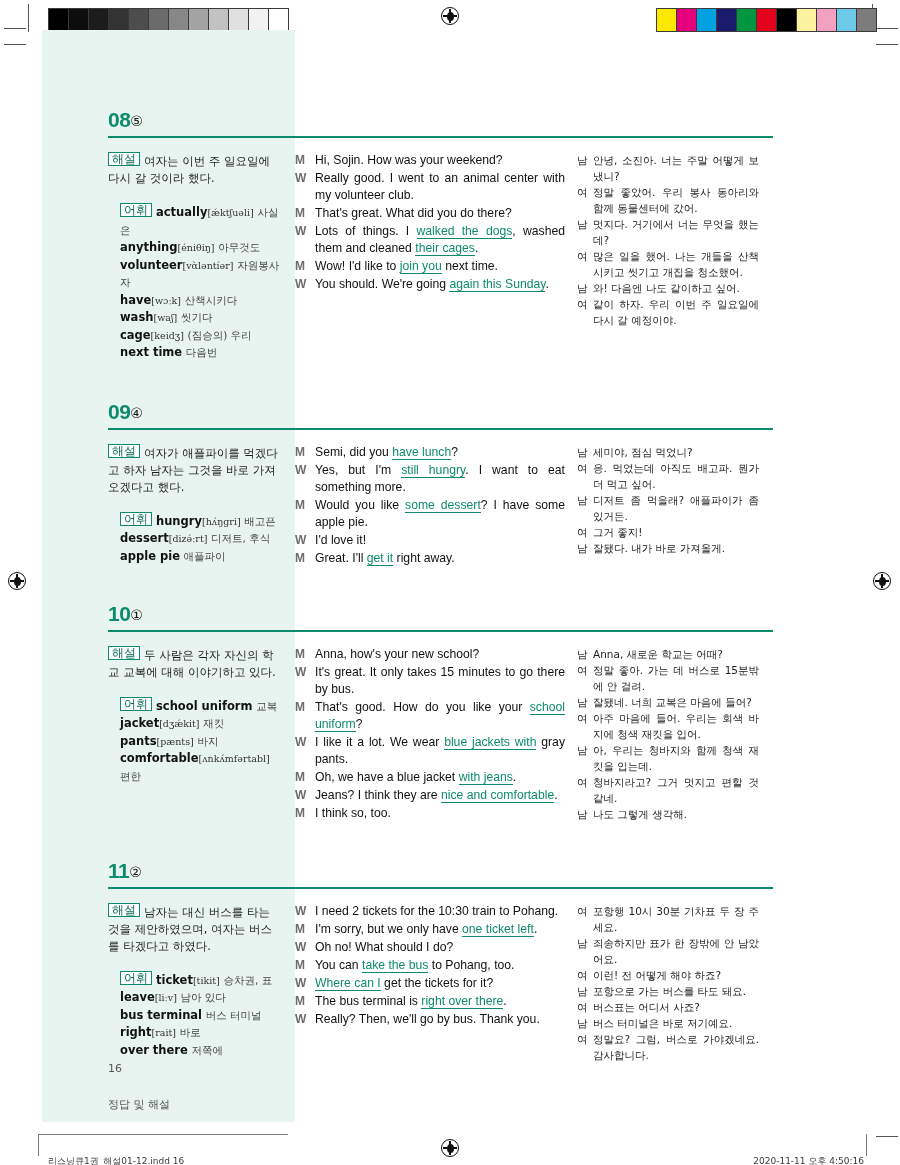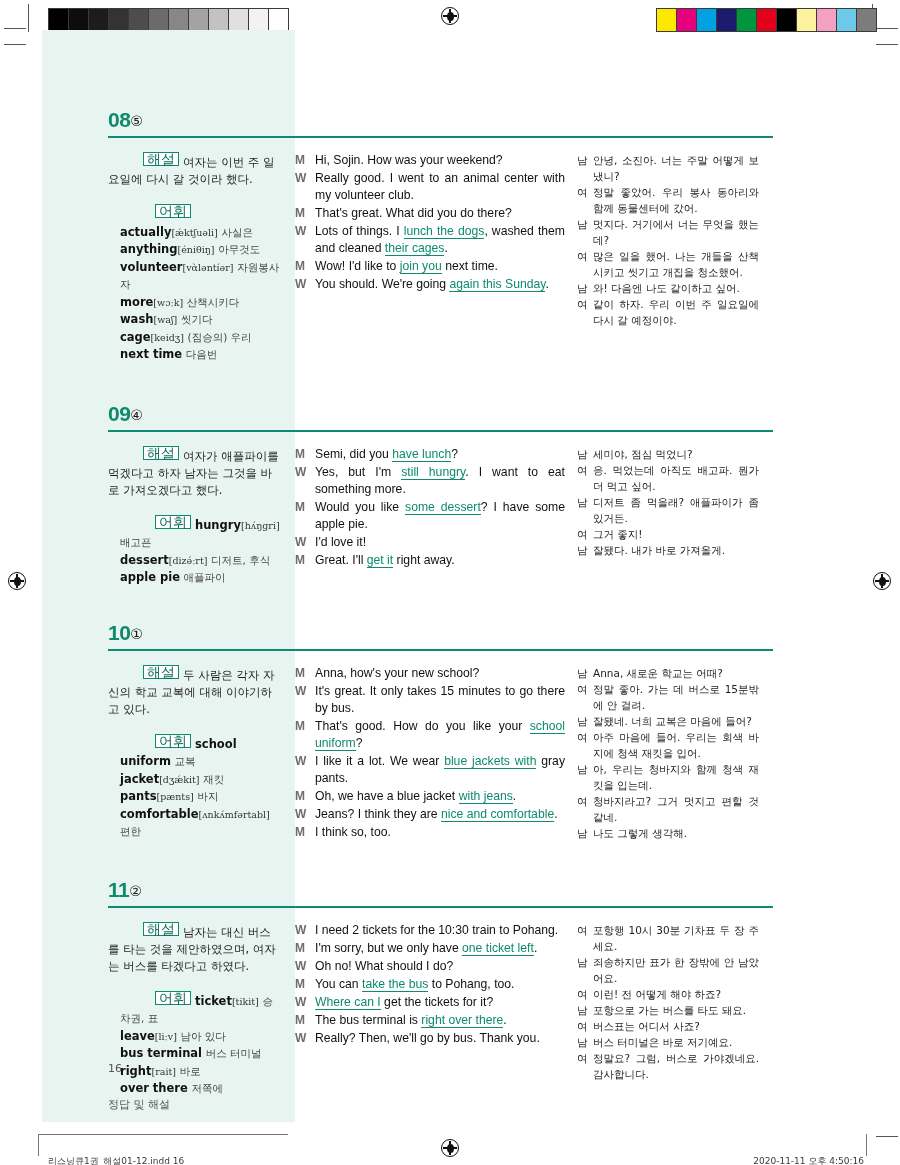--- a/index.html
+++ b/index.html
@@ -124,28 +124,27 @@
   .col-left {
     width: 187px;
     flex: 0 0 187px;
     padding-right: 14px;
     box-sizing: border-box;
   }
   .tag {
     display: inline-block;
     border: 1px solid #0e8a6e;
     color: #0b6b56;
-    font-size: 14px;
+    font-size: 12px;
     line-height: 11px;
     padding: 1px 3px 0 3px;
     vertical-align: 2px;
     margin-right: 4px;
     background: #ffffff;
     font-family: "DejaVu Sans", sans-serif;
-    margin-left: 35px;
   }
   .explain {
     font-size: 11.5px;
     line-height: 17px;
     color: #1c1c1c;
     font-family: "DejaVu Sans", sans-serif;
   }
   .vocab {
     margin-top: 16px;
     font-size: 11.5px;
@@ -350,42 +349,42 @@
           <span class="qans">⑤</span>
         </div>
         <div class="qrule"></div>
         <div class="qbody">
           <div class="col-left">
             <div class="explain"><span class="tag">해설</span><span>여자는 이번 주 일요일에 다시 갈 것이라 했다.</span></div>
             <div class="vocab">
               <span class="ventry"><span class="tag">어휘</span><span class="vword">actually</span><span class="vipa">[ǽktʃuəli]</span> <span class="vmean">사실은</span></span>
               <span class="ventry"><span class="vword">anything</span><span class="vipa">[éniθiŋ]</span> <span class="vmean">아무것도</span></span>
               <span class="ventry"><span class="vword">volunteer</span><span class="vipa">[vὰləntíər]</span> <span class="vmean">자원봉사자</span></span>
-              <span class="ventry"><span class="vword">more</span><span class="vipa">[wɔːk]</span> <span class="vmean">산책시키다</span></span>
+              <span class="ventry"><span class="vword">have</span><span class="vipa">[wɔːk]</span> <span class="vmean">산책시키다</span></span>
               <span class="ventry"><span class="vword">wash</span><span class="vipa">[waʃ]</span> <span class="vmean">씻기다</span></span>
               <span class="ventry"><span class="vword">cage</span><span class="vipa">[keidʒ]</span> <span class="vmean">(짐승의) 우리</span></span>
               <span class="ventry"><span class="vword">next time</span> <span class="vmean">다음번</span></span>
             </div>
           </div>
           <div class="col-mid">
             <div class="line">
               <span class="spk">M</span>
               <span class="utt"><span>Hi, Sojin. How was your weekend?</span></span>
             </div>
             <div class="line">
               <span class="spk">W</span>
               <span class="utt"><span>Really good. I went to an animal center with my volunteer club.</span></span>
             </div>
             <div class="line">
               <span class="spk">M</span>
               <span class="utt"><span>That's great. What did you do there?</span></span>
             </div>
             <div class="line">
               <span class="spk">W</span>
-              <span class="utt"><span>Lots of things. I </span><span class="hl">lunch the dogs</span><span>, washed them and cleaned </span><span class="hl">their cages</span><span>.</span></span>
+              <span class="utt"><span>Lots of things. I </span><span class="hl">walked the dogs</span><span>, washed them and cleaned </span><span class="hl">their cages</span><span>.</span></span>
             </div>
             <div class="line">
               <span class="spk">M</span>
               <span class="utt"><span>Wow! I'd like to </span><span class="hl">join you</span><span> next time.</span></span>
             </div>
             <div class="line">
               <span class="spk">W</span>
               <span class="utt"><span>You should. We're going </span><span class="hl">again this Sunday</span><span>.</span></span>
             </div>
           </div>

